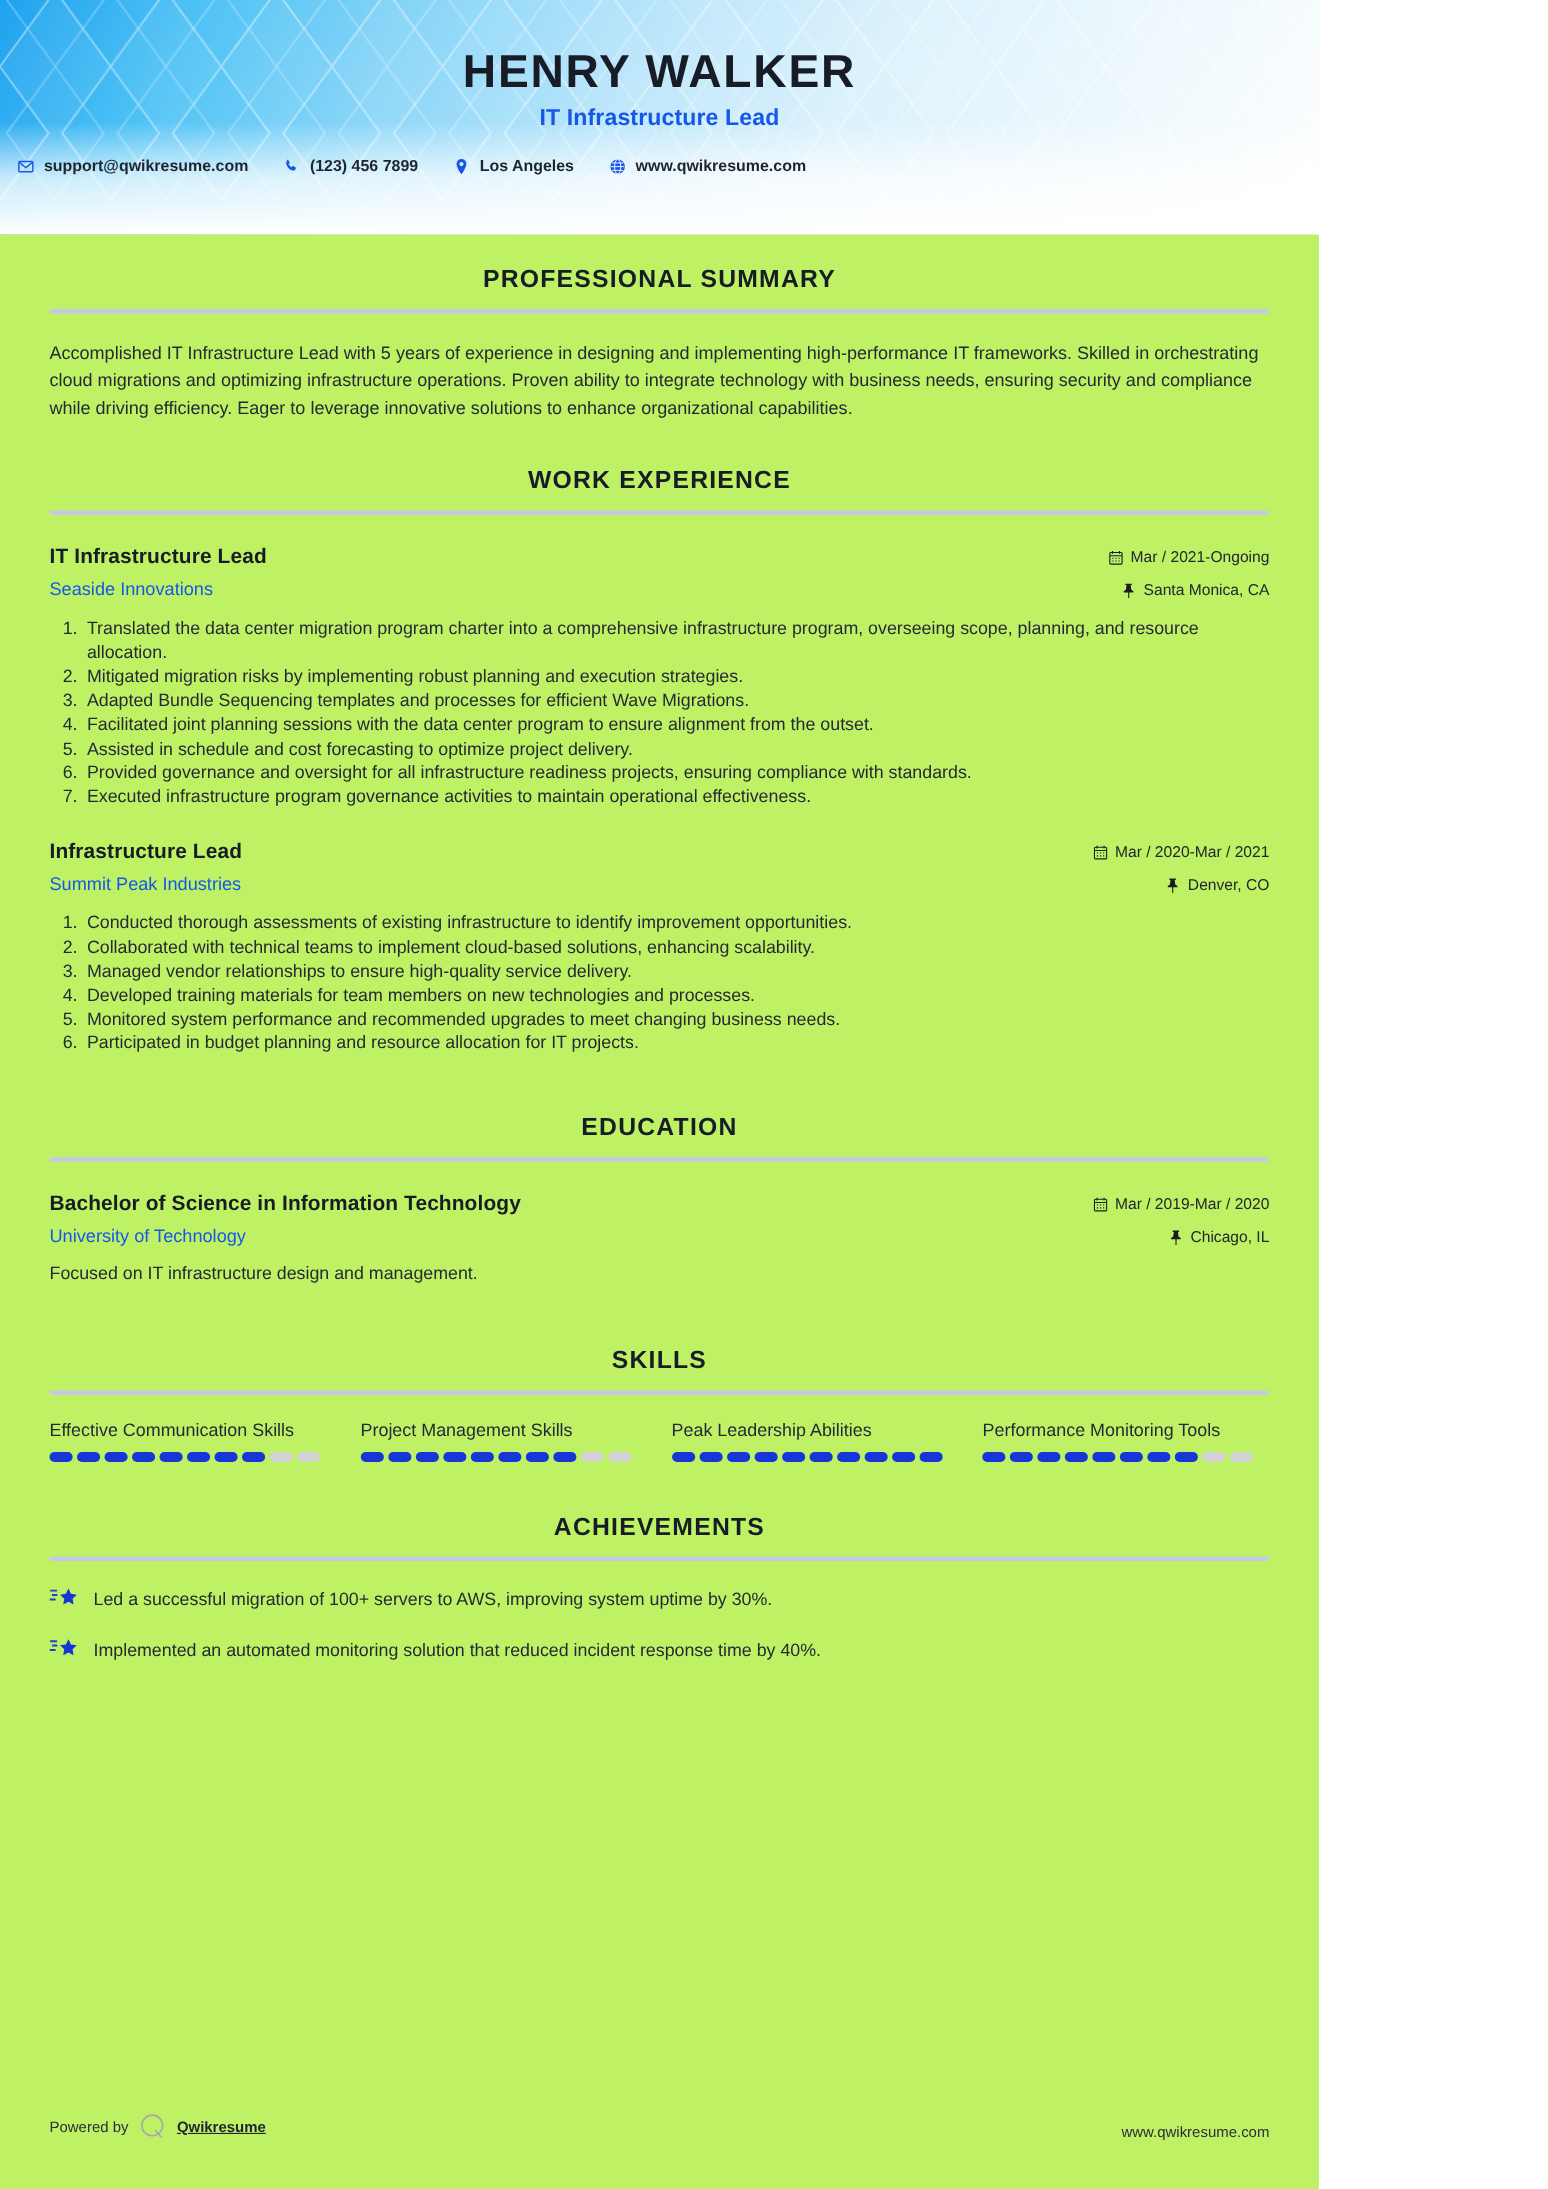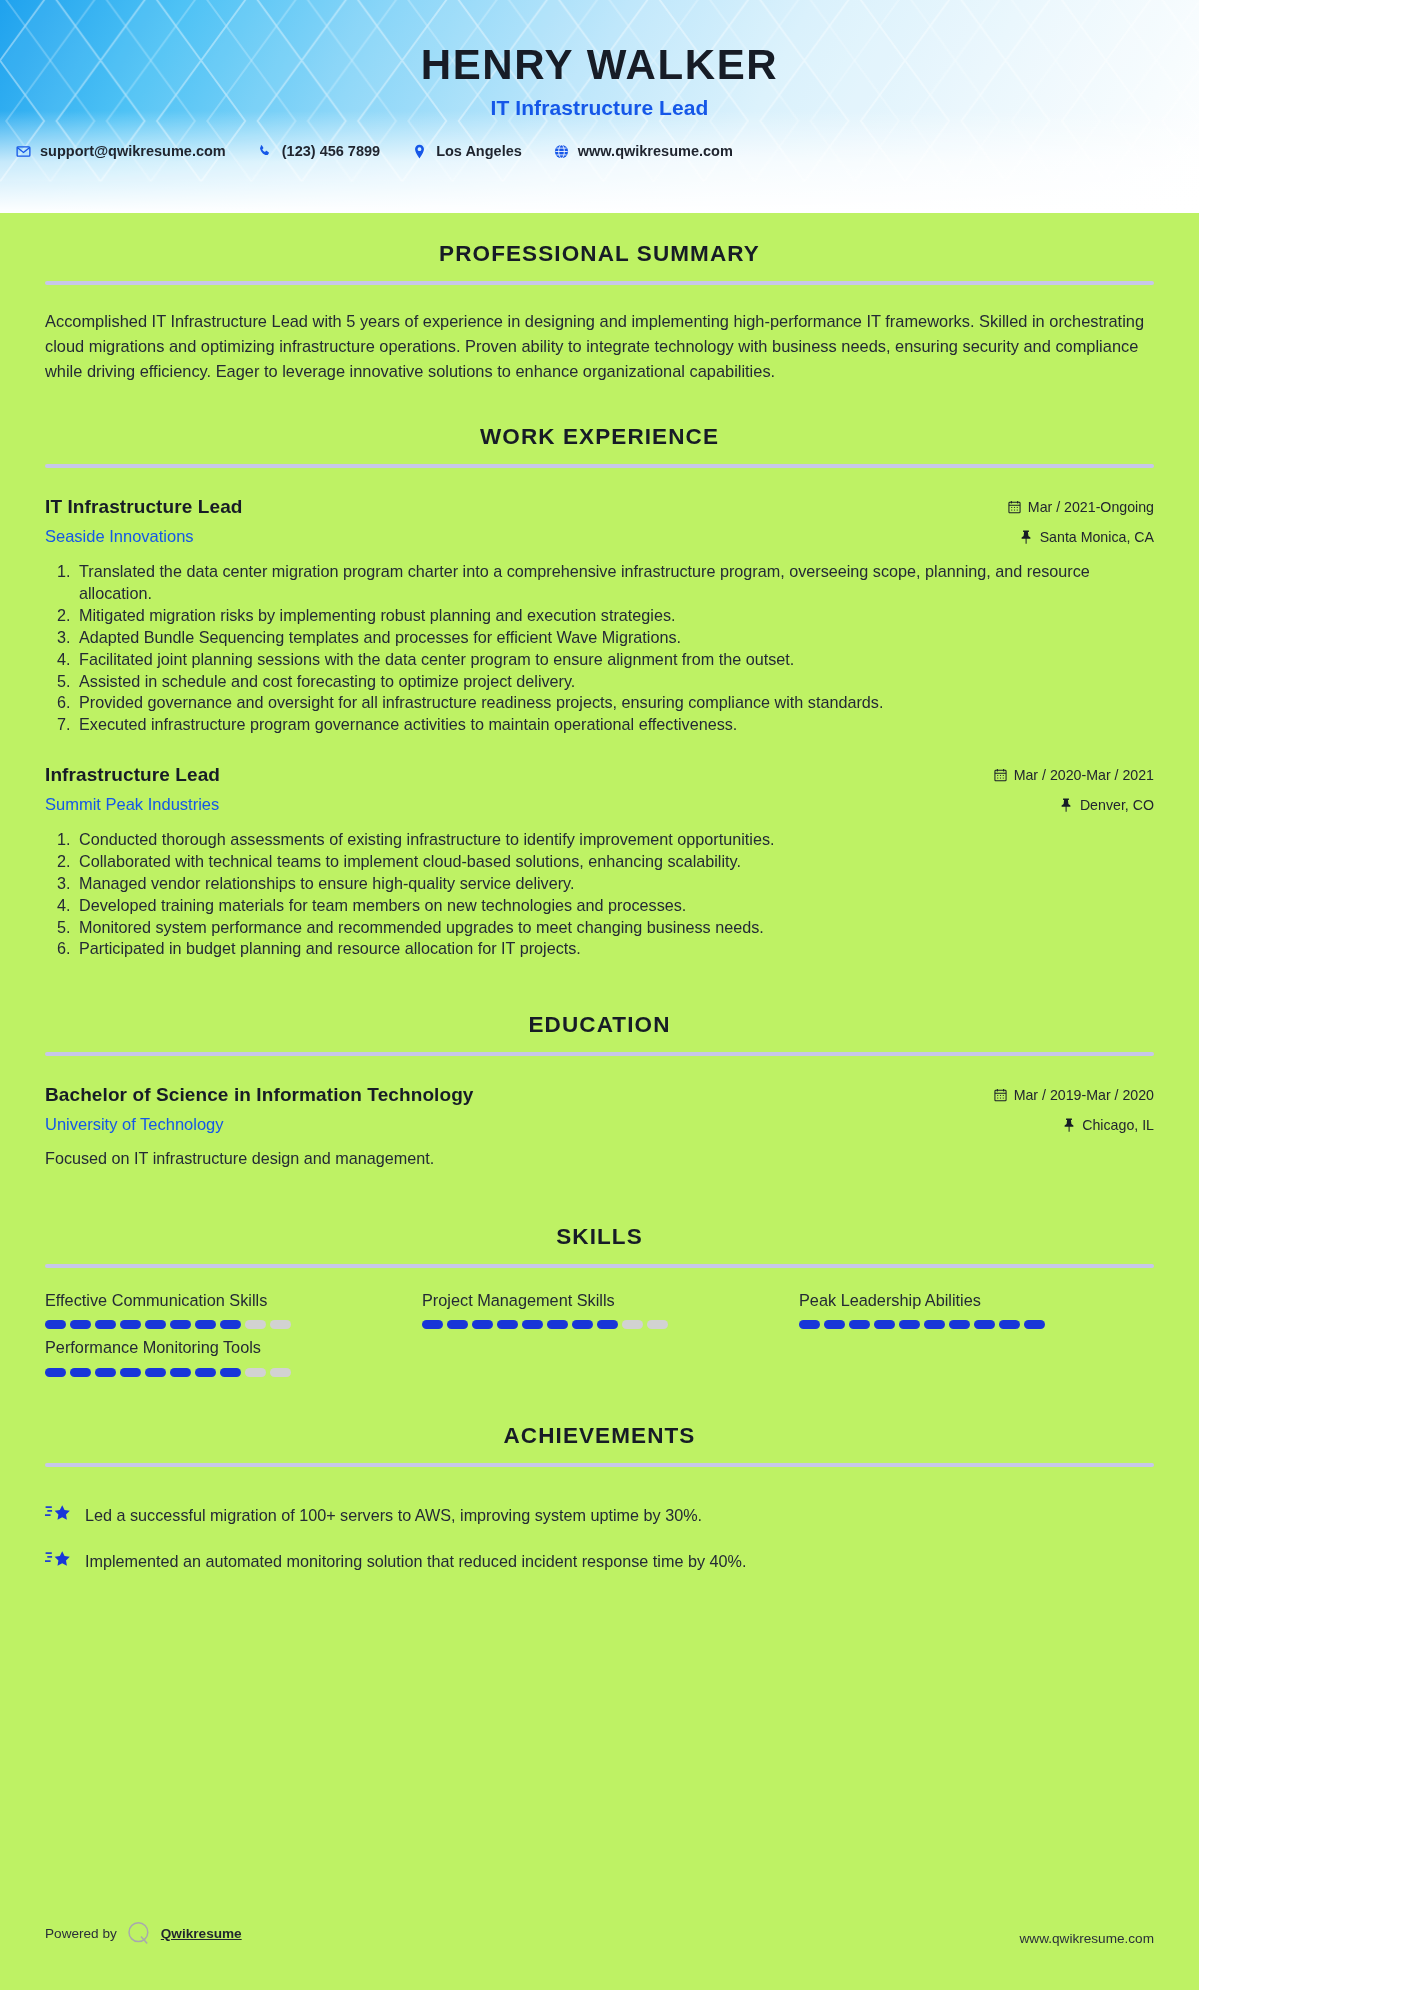--- a/index.html
+++ b/index.html
@@ -179,21 +179,21 @@
     margin-top: 13px;
     font-size: 16.2px;
     line-height: 1.4;
     color: #242a35;
   }
 
   
   .skills-grid {
     margin-top: 22px;
     display: grid;
-    grid-template-columns: repeat(3, 1fr);
+    grid-template-columns: repeat(4, 1fr);
     column-gap: 22px;
     row-gap: 8px;
   }
   .skill-name {
     font-size: 16.3px;
     line-height: 1.32;
     color: #242a35;
     margin-bottom: 9px;
   }
   .skill-bar {
@@ -204,21 +204,21 @@
   .seg {
     width: 21px;
     height: 9px;
     border-radius: 5px;
     background: #d2d2d2;
     flex: 0 0 auto;
   }
   .seg.on { background: #1836d8; }
 
   
-  .ach-list { margin-top: 37px; }
+  .ach-list { margin-top: 24px; }
   .ach-item {
     display: flex;
     align-items: flex-start;
     gap: 14px;
     margin-bottom: 23px;
   }
   .ach-icon {
     flex: 0 0 auto;
     width: 26px;
     height: 24px;

